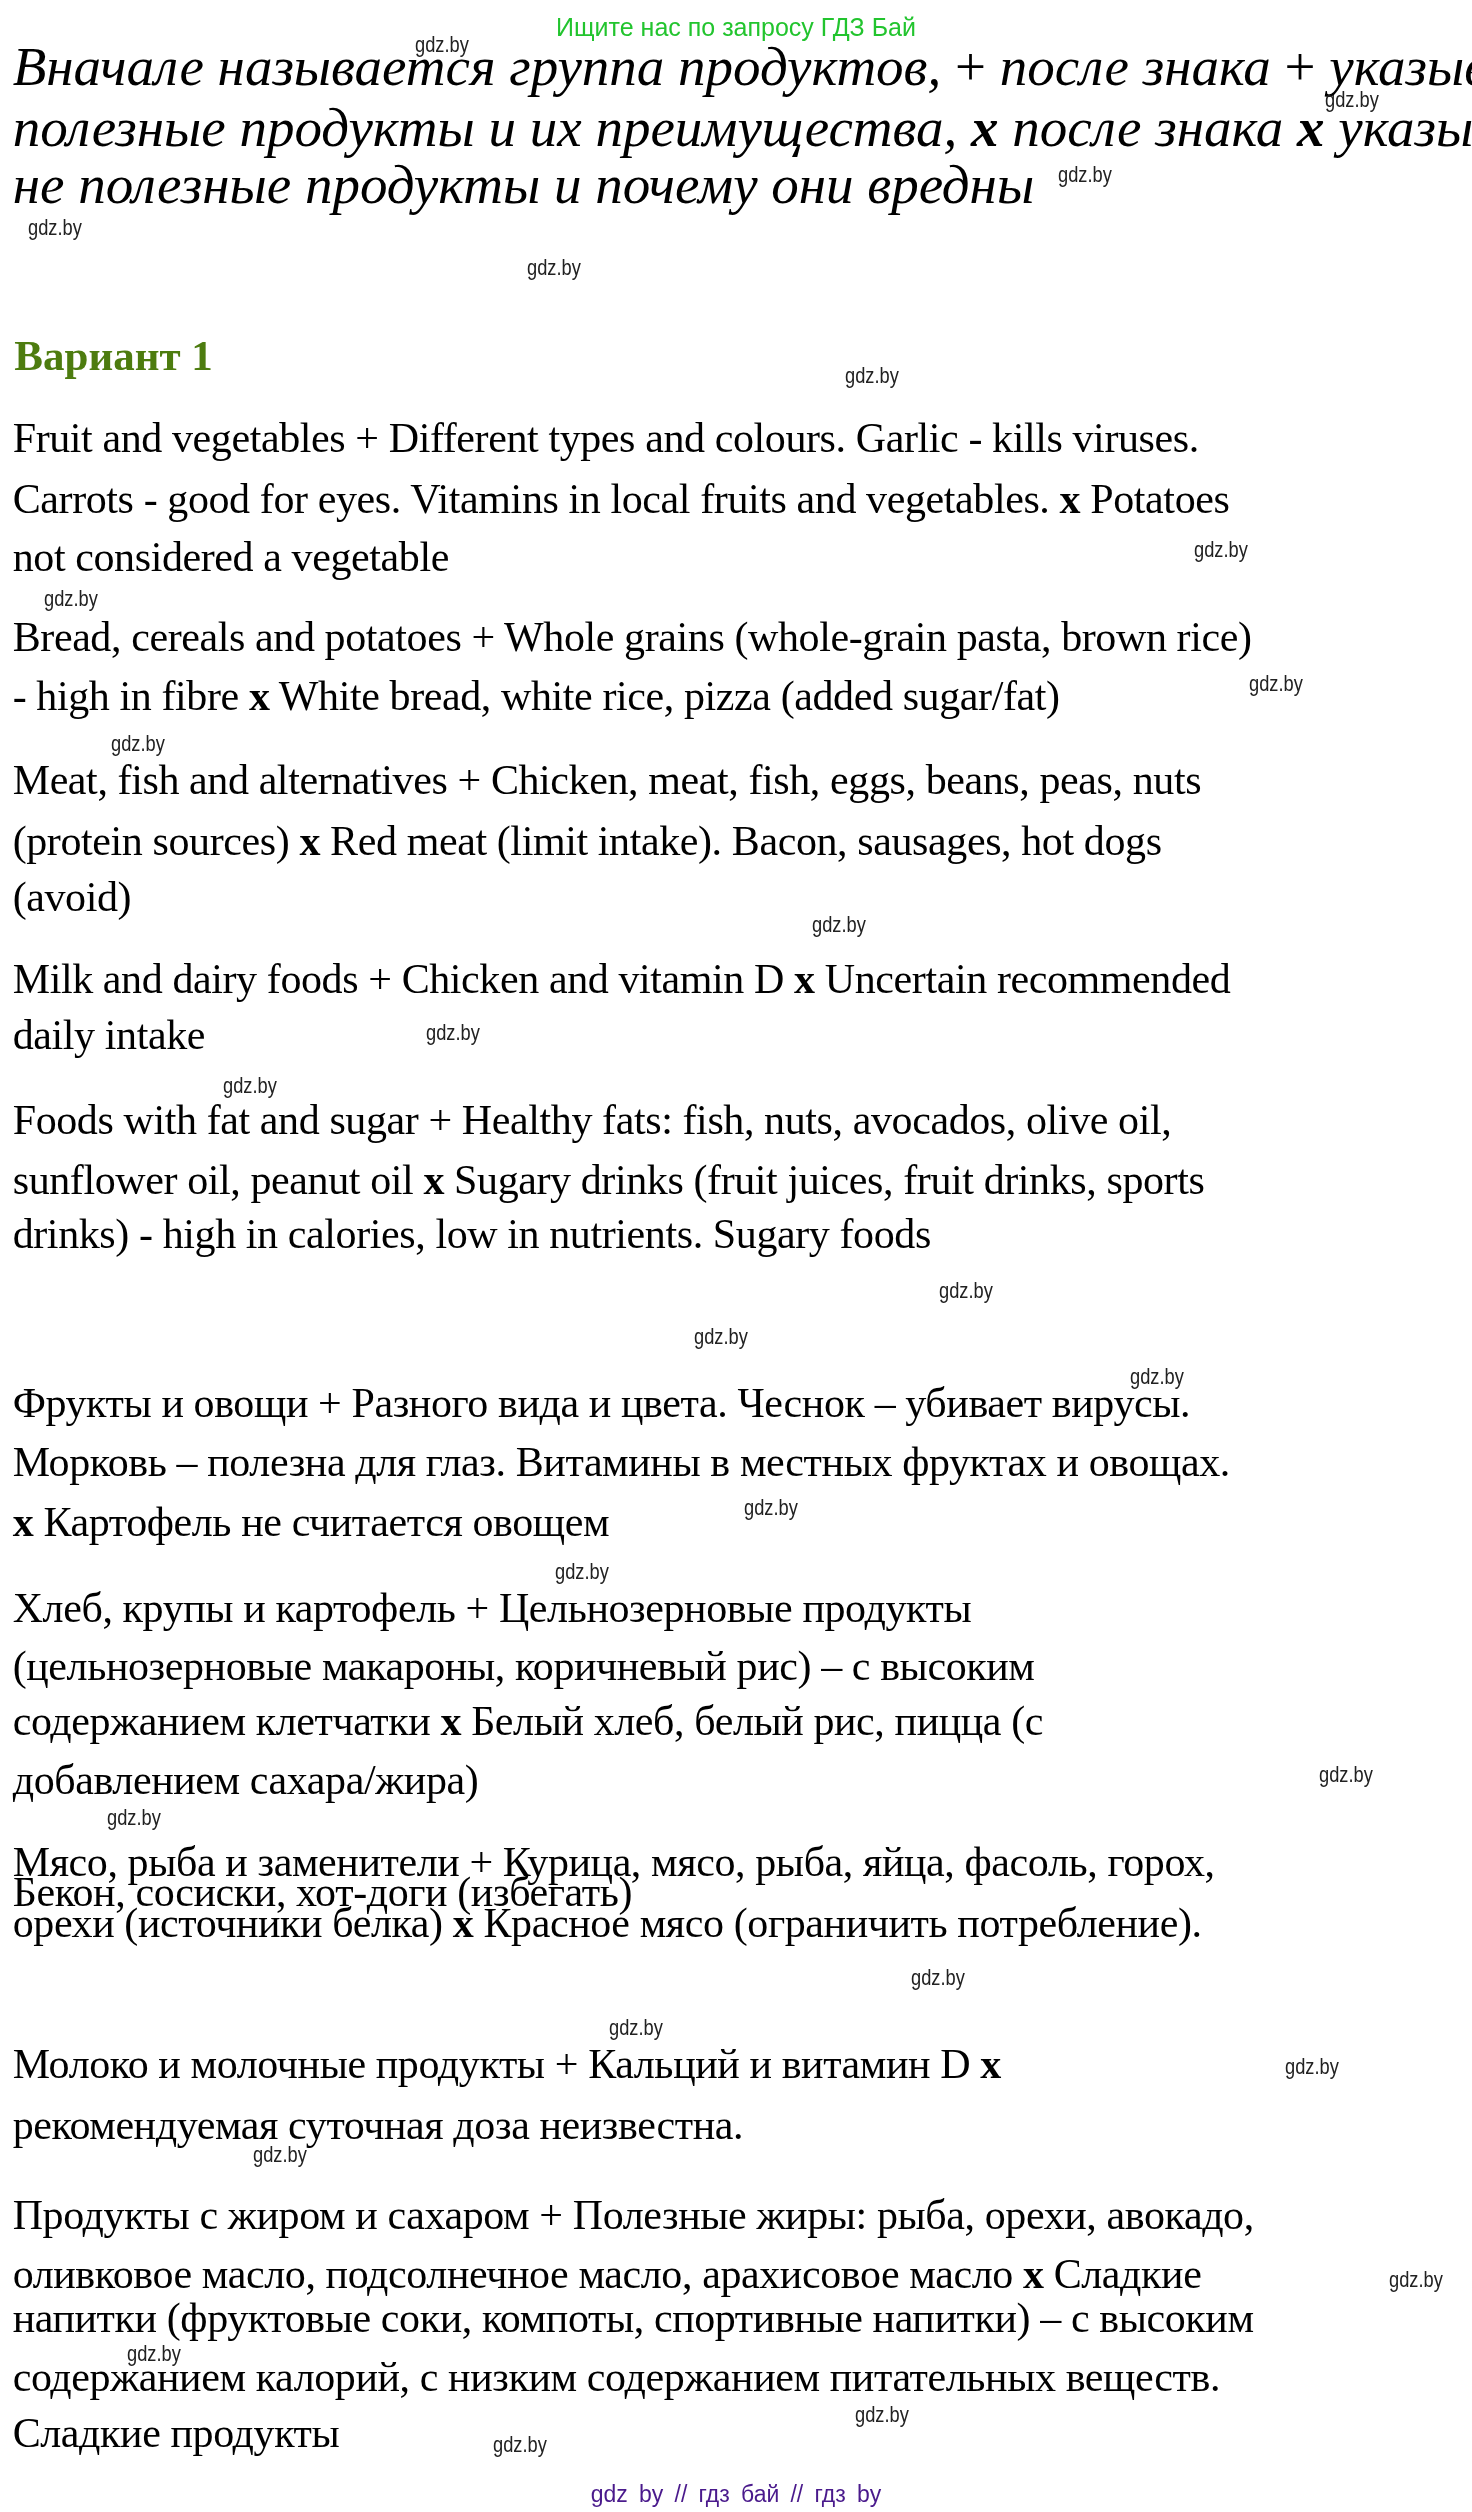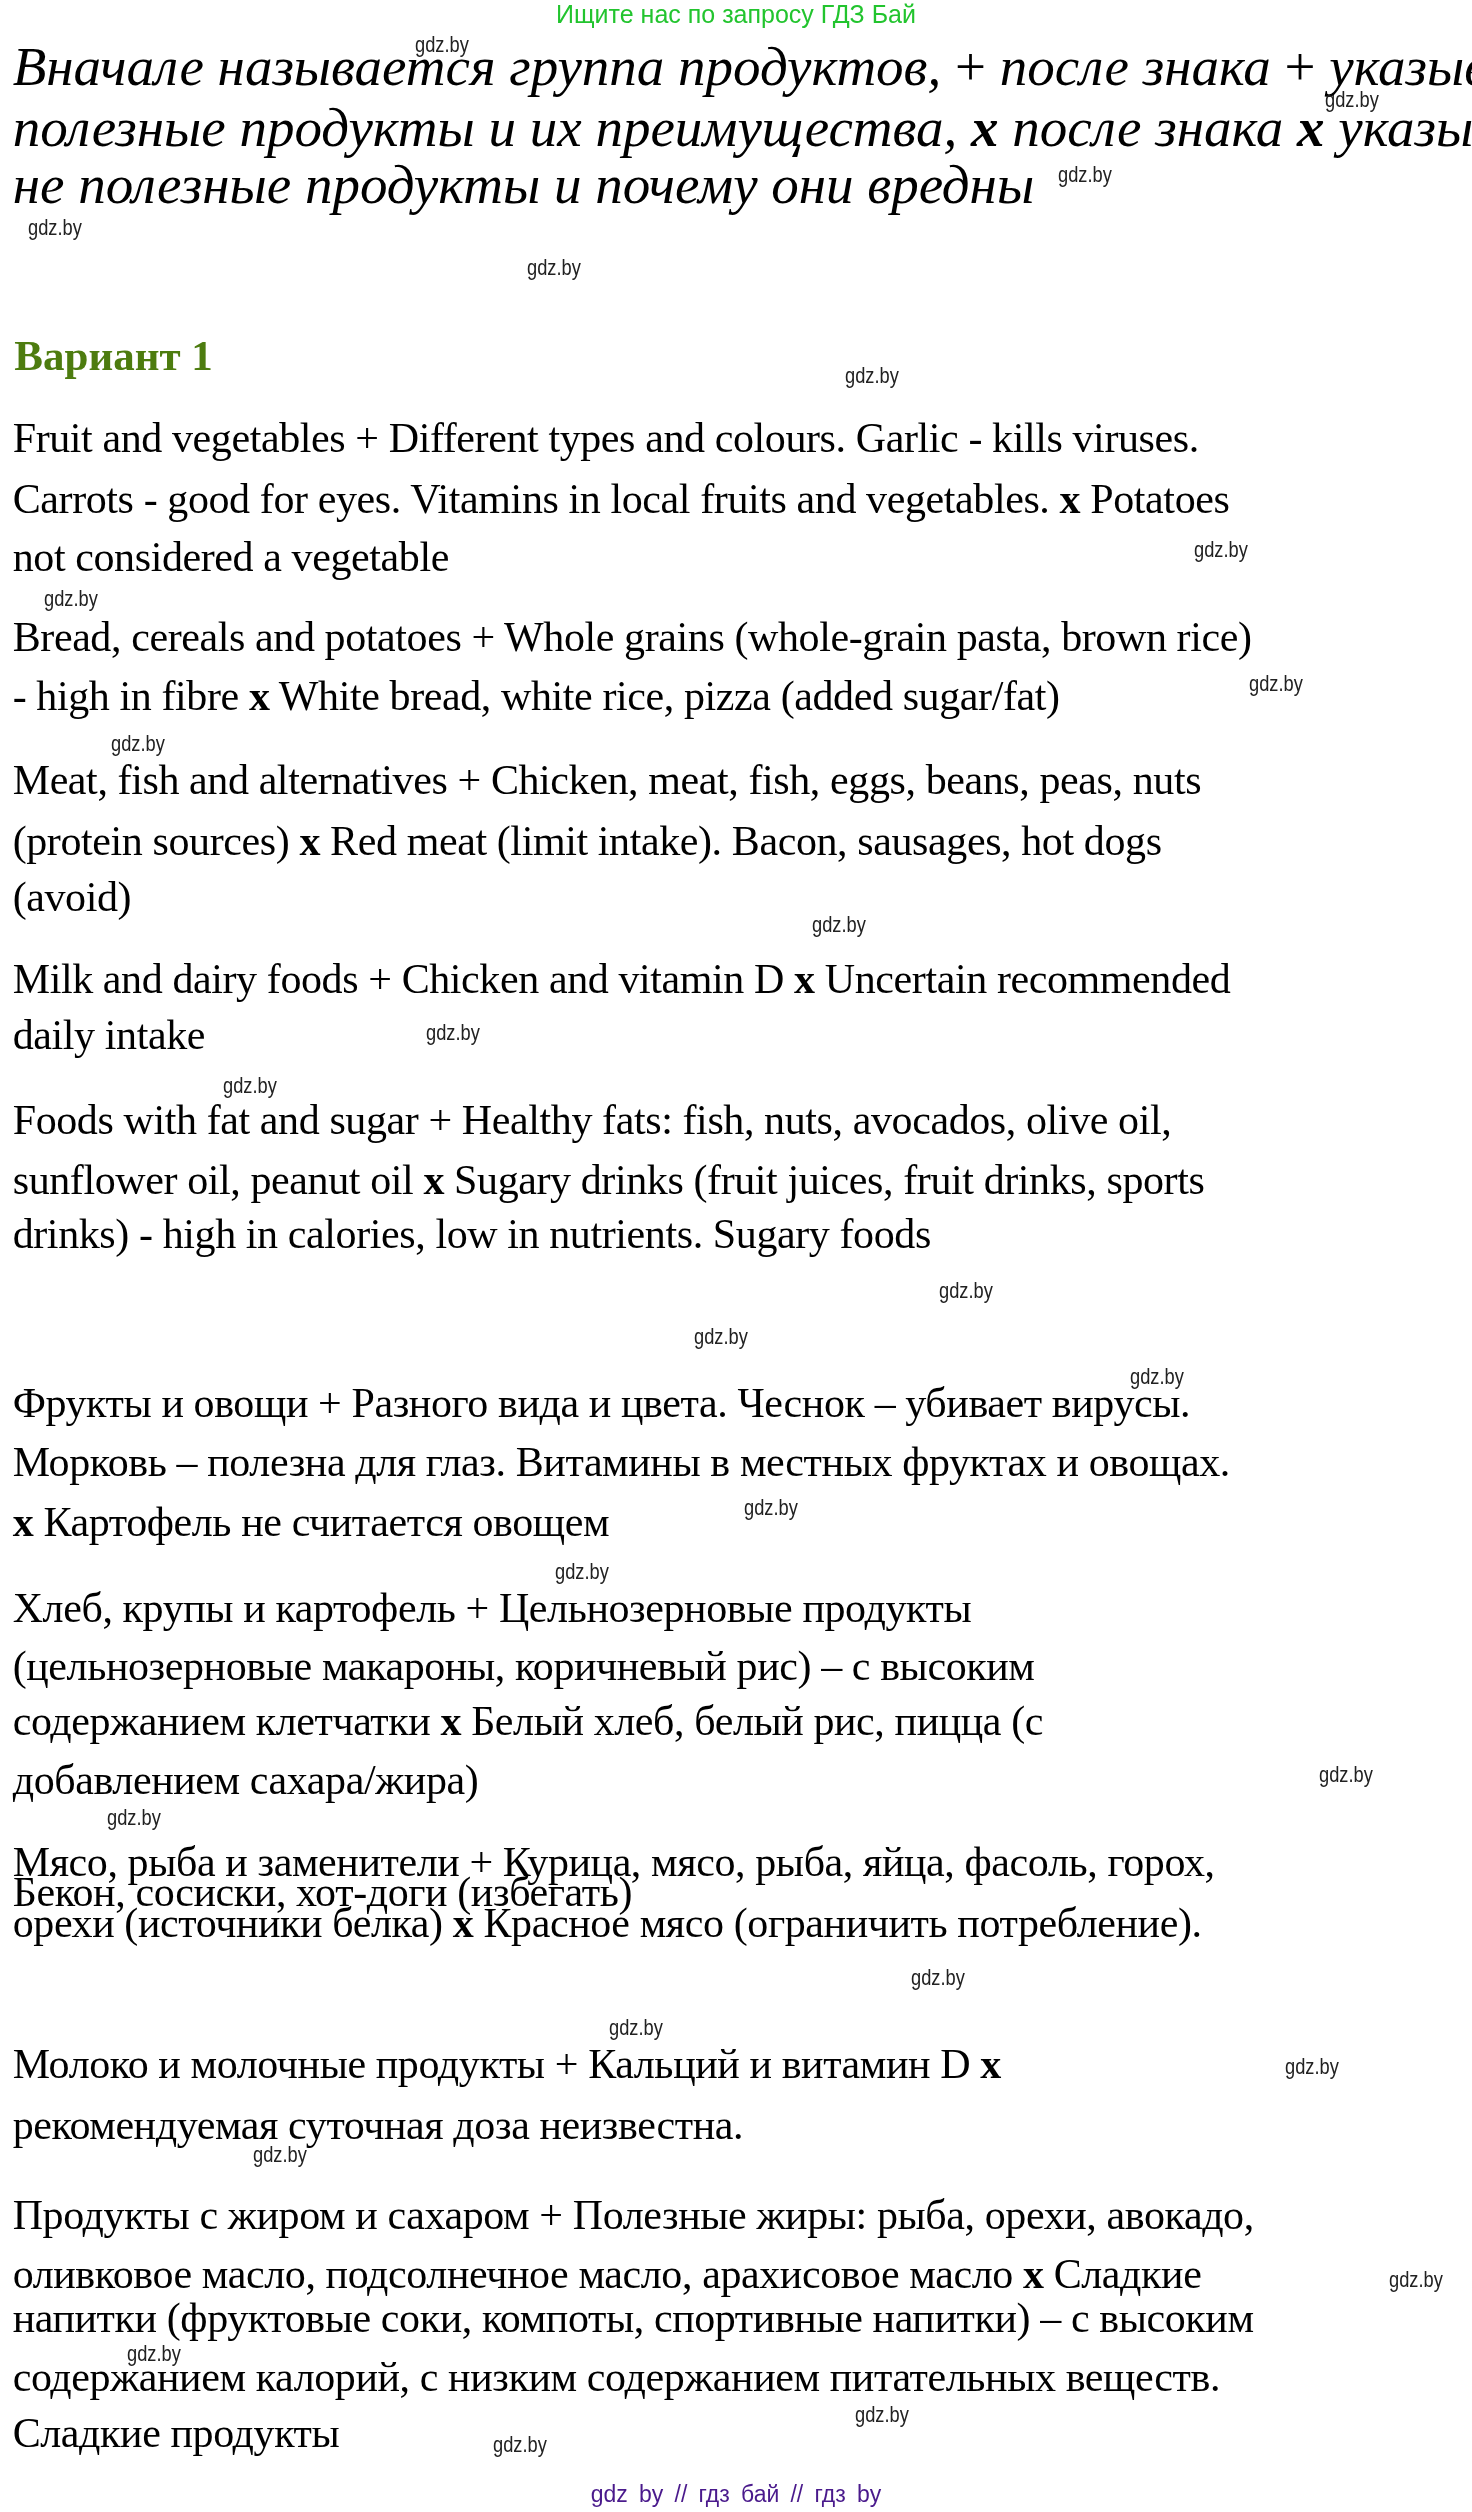--- a/index.html
+++ b/index.html
@@ -1,18 +1,18 @@
 <!DOCTYPE html>
 <html style="font-size:12.7px"><head>
 <meta charset="utf-8">
 <style>
   html, body { margin: 0; padding: 0; background: #ffffff; }
   body { width: 1472px; height: 2512px; position: relative; overflow: hidden; }
   .top-note {
-    position: absolute; left: 0; width: 1472px; top: 1px; text-align: center;
+    position: absolute; left: 0; width: 1472px; top: 14px; text-align: center;
     font-family: "Liberation Sans", sans-serif; font-size: 25px; color: #22c42e; line-height: 27px;
   }
   .intro {
     position: absolute; left: 12.7px;
     font-family: "Liberation Serif", serif; font-style: italic; font-size: 55px; color: #000;
     white-space: nowrap; line-height: 51px;
   }
   .intro b { font-style: italic; font-weight: bold; }
   .heading {
     position: absolute; left: 14.3px; top: 331px;

